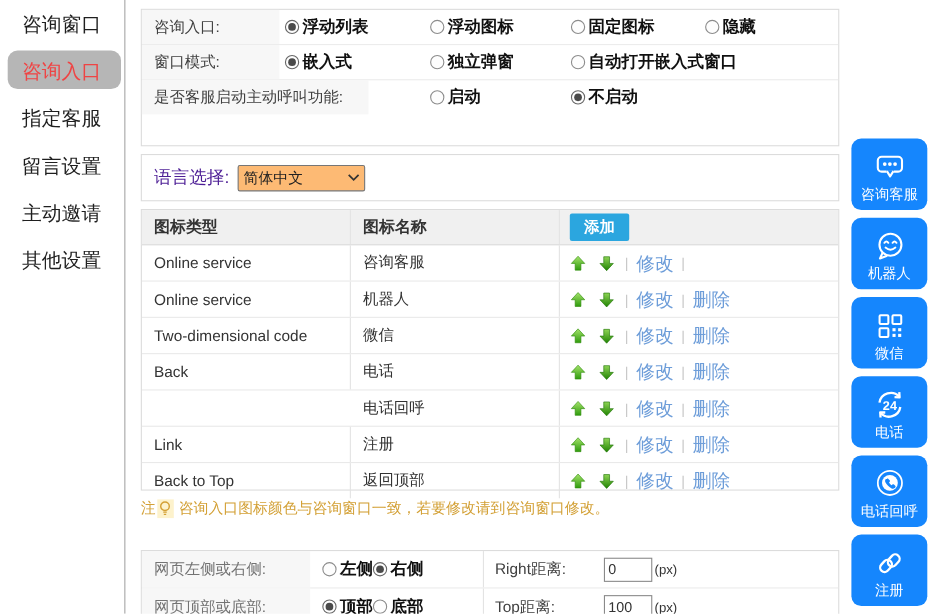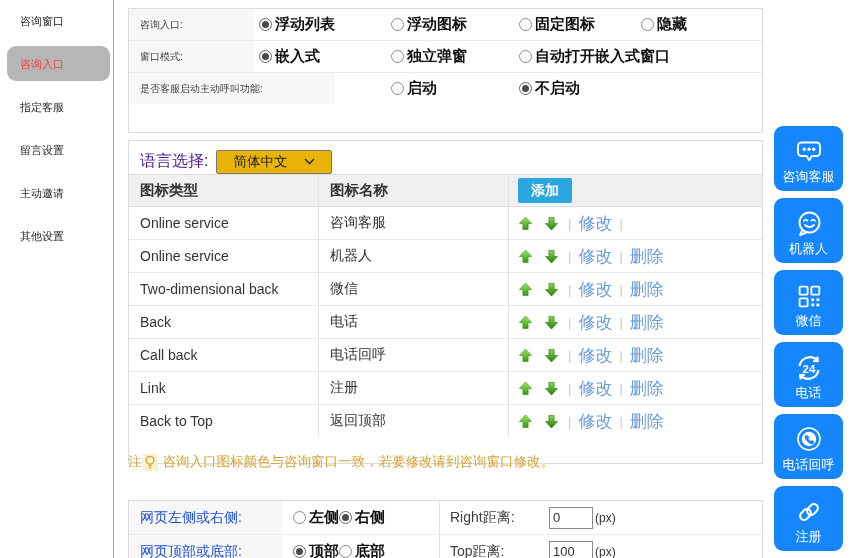--- a/index.html
+++ b/index.html
@@ -3,65 +3,65 @@
 <meta charset="utf-8">
 <style>
   html,body { margin:0; padding:0; }
   body {
     width:858px; height:558px; overflow:hidden; position:relative;
     background:#fff; font-family:"Liberation Sans","DejaVu Sans",sans-serif;
     -webkit-font-smoothing:antialiased;
   }
   
   .sidebar { position:absolute; left:0; top:0; width:113px; height:558px; background:#fff; border-right:1px solid #a6a6a6; }
-  .side-item { position:relative; height:43px; display:flex; align-items:center; font-size:11px; color:#1f1f1f; cursor:pointer; }
+  .side-item { position:relative; height:43px; display:flex; align-items:center; font-size:18px; color:#1f1f1f; cursor:pointer; }
   .side-item > span { position:relative; z-index:1; padding-left:20px; }
   .side-item.active { color:#ef4444; }
   .side-item.active::before { content:''; position:absolute; left:7px; right:3px; top:3px; bottom:5px; background:#b6b6b6; border-radius:9px; }
   
   .main { position:absolute; left:128px; top:0; width:635px; height:558px; }
   .panel { position:absolute; left:0; width:635px; border:1px solid #dcdcdc; background:#fff; box-sizing:border-box; }
   #panel-mode { top:8px; height:125px; }
   .panel-title { height:31px; line-height:31px; background:#f4f4f4; border-bottom:1px solid #dcdcdc; font-weight:bold; font-size:15px; color:#333; padding-left:11px; }
   .form-row { position:relative; height:31px; border-bottom:1px solid #ececec; }
   .form-row:last-child { border-bottom:none;text-align:center; }
-  .row-label { position:absolute; left:0; top:0; height:100%; width:125px; background:#f7f7f7; display:flex; align-items:center; padding-left:11px; box-sizing:border-box; font-size:10px; color:#404040; }
+  .row-label { position:absolute; left:0; top:0; height:100%; width:125px; background:#f7f7f7; display:flex; align-items:center; padding-left:11px; box-sizing:border-box; font-size:14px; color:#404040; }
   .row-label.wide { width:206px; }
   .opt { position:absolute; top:0; height:100%; display:flex; align-items:center; font-size:15px; font-weight:bold; color:#101010; cursor:pointer; }
   .c1{left:130px} .c2{left:262px} .c3{left:390px} .c4{left:512px}
   .radio { width:13px; height:13px; min-width:13px; border:1px solid #8c8c8c; border-radius:50%; background:#fdfdfd; display:inline-block; position:relative; margin-right:3px; box-sizing:border-box; }
   .radio.checked { border-color:#666; }
   .radio.checked::after { content:''; position:absolute; left:2px; top:2px; width:7px; height:7px; border-radius:50%; background:#4a4a4a; }
   
   #panel-lang { top:140px; height:43px; display:flex; align-items:center; }
   .lang-label { font-size:16px; color:#4c1d95; padding-left:11px; }
-  .select { width:116px; height:24px; margin-left:8px; border:1px solid #767676; border-radius:2px; background:#eab308; display:flex; align-items:center; justify-content:space-between; padding:0 16px; font-size:13.5px; color:#222; box-sizing:border-box; cursor:pointer; }
-  
-  #panel-table { top:174px; height:290px; }
+  .select { width:116px; height:24px; margin-left:8px; border:1px solid #767676; border-radius:2px; background:#fdba74; display:flex; align-items:center; justify-content:space-between; padding:0 4px; font-size:13.5px; color:#222; box-sizing:border-box; cursor:pointer; }
+  
+  #panel-table { top:190px; height:256px; }
   .t-head { position:relative; height:31px; background:#f0f0f0; border-bottom:1px solid #dcdcdc; font-weight:bold; }
   .t-head .tc { font-size:14.5px; color:#333; }
   .t-row { position:relative; height:32px; border-bottom:1px solid #e9e9e9; }
   .t-row:last-child { border-bottom:none; }
   .tc { position:absolute; top:0; height:100%; display:flex; align-items:center; padding-left:11px; box-sizing:border-box; font-size:14px; color:#333; }
   .tc1 { left:0; width:190px; border-right:1px solid #e3e3e3; }
   .tc2 { left:190px; width:190px; border-right:1px solid #e3e3e3; }
   .tc3 { left:380px; right:0; padding-left:9px; }
   .add-btn { width:54px; height:25px; background:#2ba6df; color:#fff; font-weight:bold; font-size:14px; border:none; border-radius:2px; display:flex; align-items:center; justify-content:center; cursor:pointer; font-family:inherit; }
   .arr { display:flex; align-items:center; cursor:pointer; }
   .arr-up { margin-right:11px; }
   .arr-dn { margin-right:2px; }
   .sep { color:#c8c8c8; font-size:13px; margin:0 7px; }
   .lnk { color:#6d9dd9; font-size:17px; text-decoration:none; cursor:pointer; }
   
   .note { position:absolute; left:0; top:452px; height:20px; display:flex; align-items:center; font-size:13.5px; color:#d3a035; white-space:nowrap; }
   .bulb { display:inline-flex; align-items:center; justify-content:center; width:15px; height:17px; background:#fdf2cc; margin:0 2px 0 1px; }
   
   #panel-pos { top:500px; height:70px; }
   .p-row { position:relative; height:33px; border-bottom:1px solid #ececec; }
-  .p-label { position:absolute; left:0; top:0; height:100%; width:153px; background:#f7f7f7; display:flex; align-items:center; padding-left:11px; box-sizing:border-box; font-size:14px; color:#1d4ed8; }
+  .p-label { position:absolute; left:0; top:0; height:100%; width:153px; background:#f7f7f7; display:flex; align-items:center; padding-left:11px; box-sizing:border-box; font-size:14px; color:#737373; }
   .po1{left:164px} .po2{left:210px}
   .p-row .opt { font-size:15px; }
   .vline { position:absolute; left:310px; top:0; bottom:0; border-left:1px solid #e3e3e3; }
   .dist-label { position:absolute; left:321px; top:0; height:100%; display:flex; align-items:center; font-size:14px; color:#404040; }
   .dist-input { position:absolute; left:420px; top:50%; transform:translateY(-50%); width:36px; height:20px; border:1px solid #8a8a8a; font-size:13px; padding:0 3px; color:#333; box-sizing:content-box; font-family:inherit; }
   .unit { position:absolute; left:466px; top:0; height:100%; display:flex; align-items:center; font-size:12px; color:#333; }
   
   .quick { position:absolute; left:774px; top:126px; width:69px; }
   .qbtn { width:69px; height:65px; background:#1586fd; border-radius:9px; margin-bottom:7px; display:flex; flex-direction:column; align-items:center; justify-content:center; color:#fff; cursor:pointer; }
   .qicon { height:36px; display:flex; align-items:center; justify-content:center; }
@@ -212,21 +212,21 @@
             </svg>
           </span>
         <span class="sep">|</span>
         <a class="lnk">修改</a>
         <span class="sep">|</span>
         <a class="lnk">删除</a>
       </div>
     </div>
 
     <div class="t-row">
-      <div class="tc tc1">Two-dimensional back</div>
+      <div class="tc tc1">Two-dimensional code</div>
       <div class="tc tc2">微信</div>
       <div class="tc tc3">
         <span class="arr arr-up">
             <svg width="15" height="15" viewBox="0 0 16 16">
               <path d="M8 1 L14.5 8 H10.8 V14.5 H5.2 V8 H1.5 Z" fill="url(#gu)" stroke="#2e8c0a" stroke-width="0.6"></path>
             </svg>
           </span>
         <span class="arr arr-dn">
             <svg width="15" height="15" viewBox="0 0 16 16">
               <path d="M8 15 L1.5 8 H5.2 V1.5 H10.8 V8 H14.5 Z" fill="url(#gd)" stroke="#1d7403" stroke-width="0.6"></path>
@@ -254,21 +254,20 @@
             </svg>
           </span>
         <span class="sep">|</span>
         <a class="lnk">修改</a>
         <span class="sep">|</span>
         <a class="lnk">删除</a>
       </div>
     </div>
 
     <div class="t-row">
-      <div class="tc tc1">Call back</div>
       <div class="tc tc2">电话回呼</div>
       <div class="tc tc3">
         <span class="arr arr-up">
             <svg width="15" height="15" viewBox="0 0 16 16">
               <path d="M8 1 L14.5 8 H10.8 V14.5 H5.2 V8 H1.5 Z" fill="url(#gu)" stroke="#2e8c0a" stroke-width="0.6"></path>
             </svg>
           </span>
         <span class="arr arr-dn">
             <svg width="15" height="15" viewBox="0 0 16 16">
               <path d="M8 15 L1.5 8 H5.2 V1.5 H10.8 V8 H14.5 Z" fill="url(#gd)" stroke="#1d7403" stroke-width="0.6"></path>

